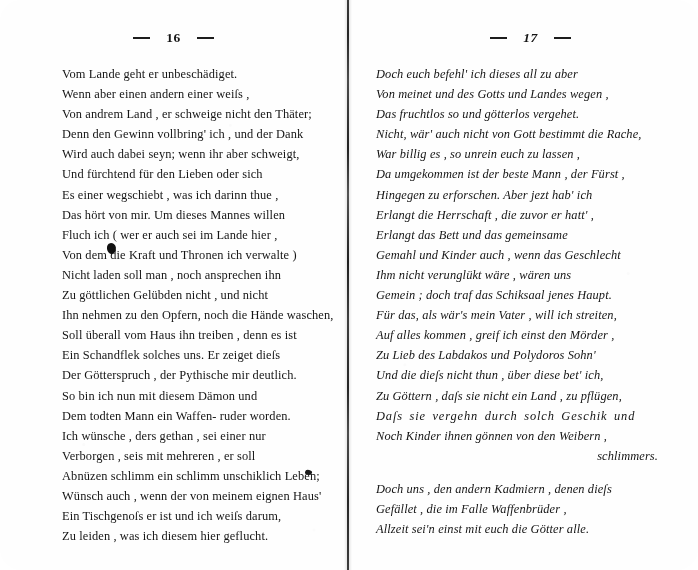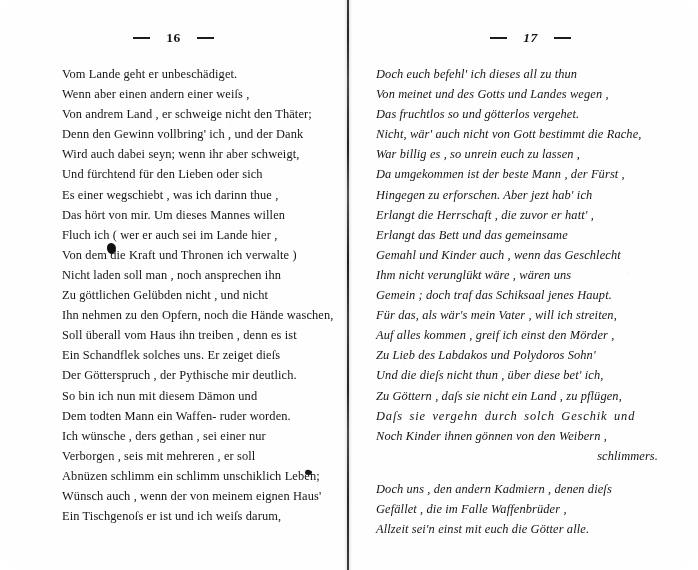--- a/index.html
+++ b/index.html
@@ -174,37 +174,38 @@
       <div class="line">Soll überall vom Haus ihn treiben ,  denn es ist</div>
       <div class="line">Ein Schandflek solches uns.   Er zeiget dieſs</div>
       <div class="line">Der Götterspruch , der Pythische mir deutlich.</div>
       <div class="line">So bin ich nun mit diesem Dämon und</div>
       <div class="line">Dem todten Mann ein Waffen- ruder worden.</div>
       <div class="line">Ich wünsche , ders gethan , sei einer nur</div>
       <div class="line">Verborgen , seis mit mehreren , er soll</div>
       <div class="line">Abnüzen schlimm ein schlimm unschiklich Leben;</div>
       <div class="line">Wünsch auch , wenn der von meinem eignen Haus'</div>
       <div class="line">Ein Tischgenoſs er ist und ich weiſs darum,</div>
+      <div class="line">Zu leiden , was ich diesem hier geflucht.</div>
     </div>
 
     <div class="inkblot"></div>
     <div class="inkspeck"></div>
   </div>
 
   <div class="gutter-blur"></div>
   <div class="gutter"></div>
 
   <div class="leaf leaf-right">
 
     <div class="folio">
       <span class="rule"></span><span class="num">17</span><span class="rule"></span>
     </div>
 
     <div class="textblock">
-      <div class="line">Doch euch befehl' ich dieses all zu thun</div>
+      <div class="line">Doch euch befehl' ich dieses all zu aber</div>
       <div class="line">Von meinet und des Gotts und Landes wegen ,</div>
       <div class="line">Das fruchtlos so und götterlos vergehet.</div>
       <div class="line">Nicht, wär' auch nicht von Gott bestimmt die Rache,</div>
       <div class="line">War billig es , so unrein euch zu lassen ,</div>
       <div class="line">Da umgekommen ist der beste Mann , der Fürst ,</div>
       <div class="line">Hingegen zu erforschen.   Aber jezt hab' ich</div>
       <div class="line">Erlangt die Herrschaft , die zuvor er hatt' ,</div>
       <div class="line">Erlangt das Bett und das gemeinsame</div>
       <div class="line">Gemahl und Kinder auch , wenn das Geschlecht</div>
       <div class="line">Ihm nicht verunglükt wäre , wären uns</div>

